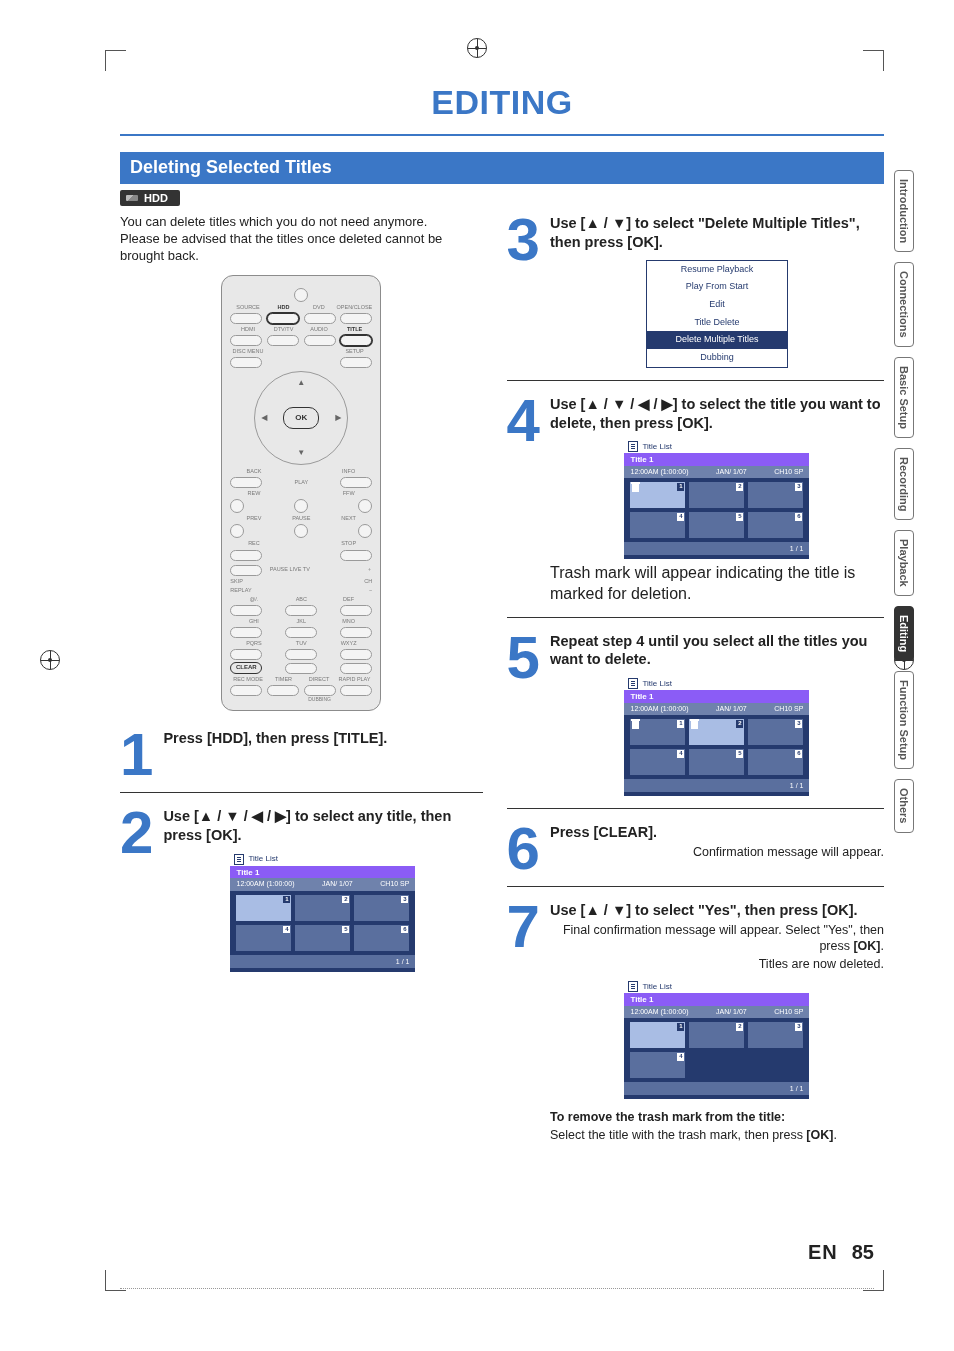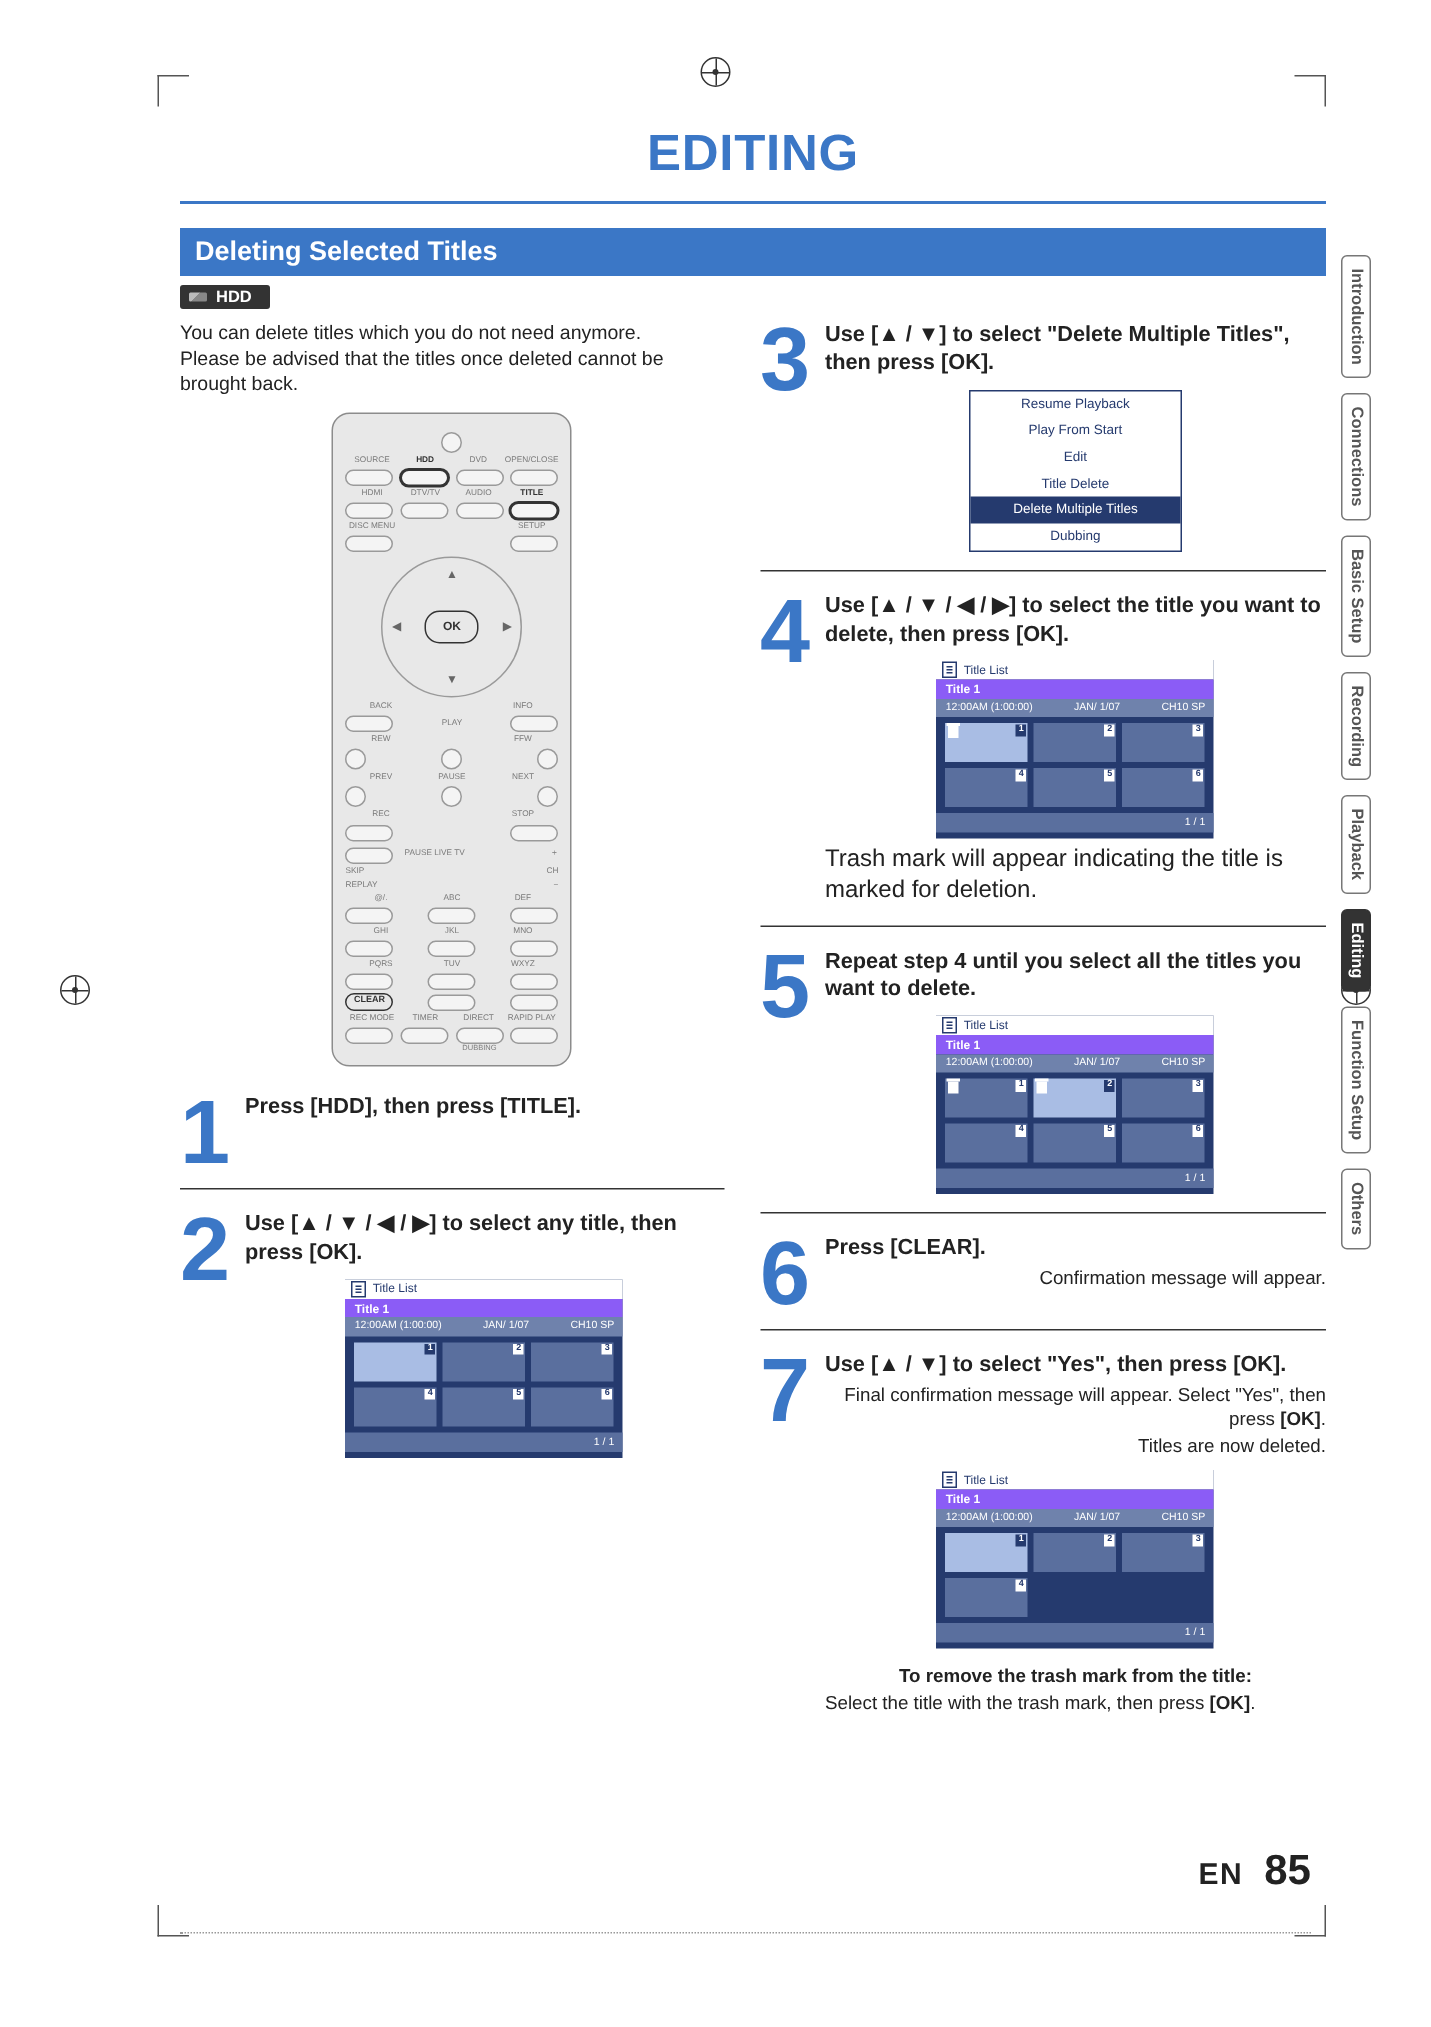--- a/index.html
+++ b/index.html
@@ -231,33 +231,33 @@
     background:#fff;
   }
   .tab.active { background:#333; color:#fff; border-color:#333;}
 
   .page-foot {
     position:absolute; bottom:86px; right:80px;
     font-size: 18px; font-weight:700;
     display:flex; align-items:baseline; gap:14px;
   }
   .page-foot .en { font-size:20px; letter-spacing:1px;}
-  .page-foot .pn { font-size:28px;text-align:right;}
+  .page-foot .pn { font-size:20px;text-align:right;}
 
   .print-line {
     position:absolute; bottom:62px; left:120px; right:80px;
     border-top:1px dotted #999;
   }
   .print-info {
     position:absolute; bottom:44px; left:120px; right:80px;
     display:flex; justify-content:space-between; font-size:9px; color:#666;
   }
 
   .b { font-weight:700;}
-  .sub-note { font-weight:700; font-size:12.5px; margin-top:10px;text-align:center;}
+  .sub-note { font-weight:700; font-size:12.5px; margin-top:10px;}
   .sub-note2 { font-size:12.5px; margin-top:2px;}
 </style>
 </head>
 <body>
 
 <div class="page">
 
   <div class="reg-top">
       <span class="v"></span>
     </div>

